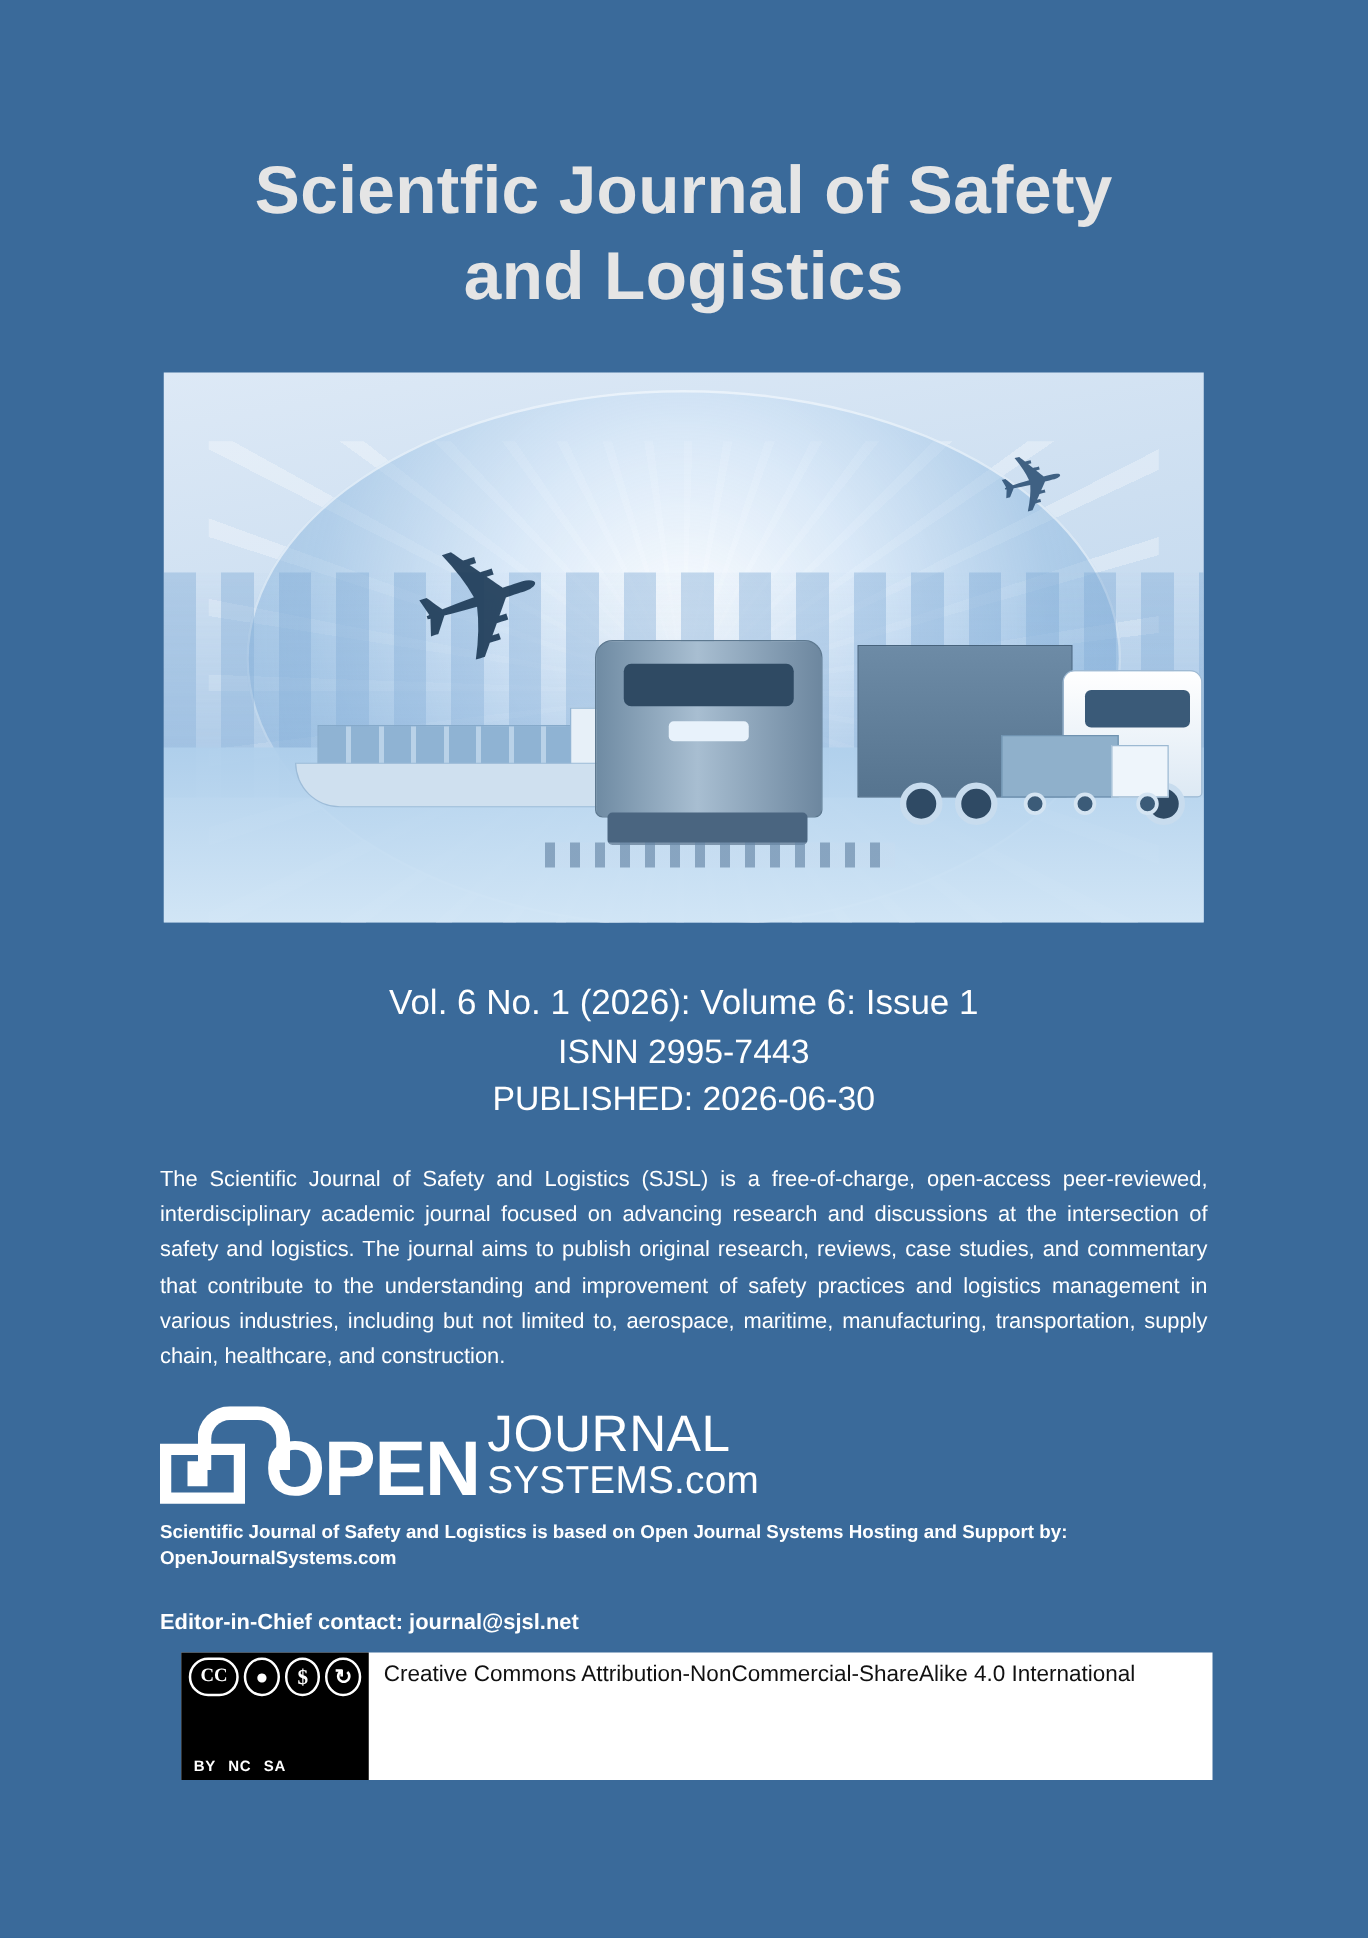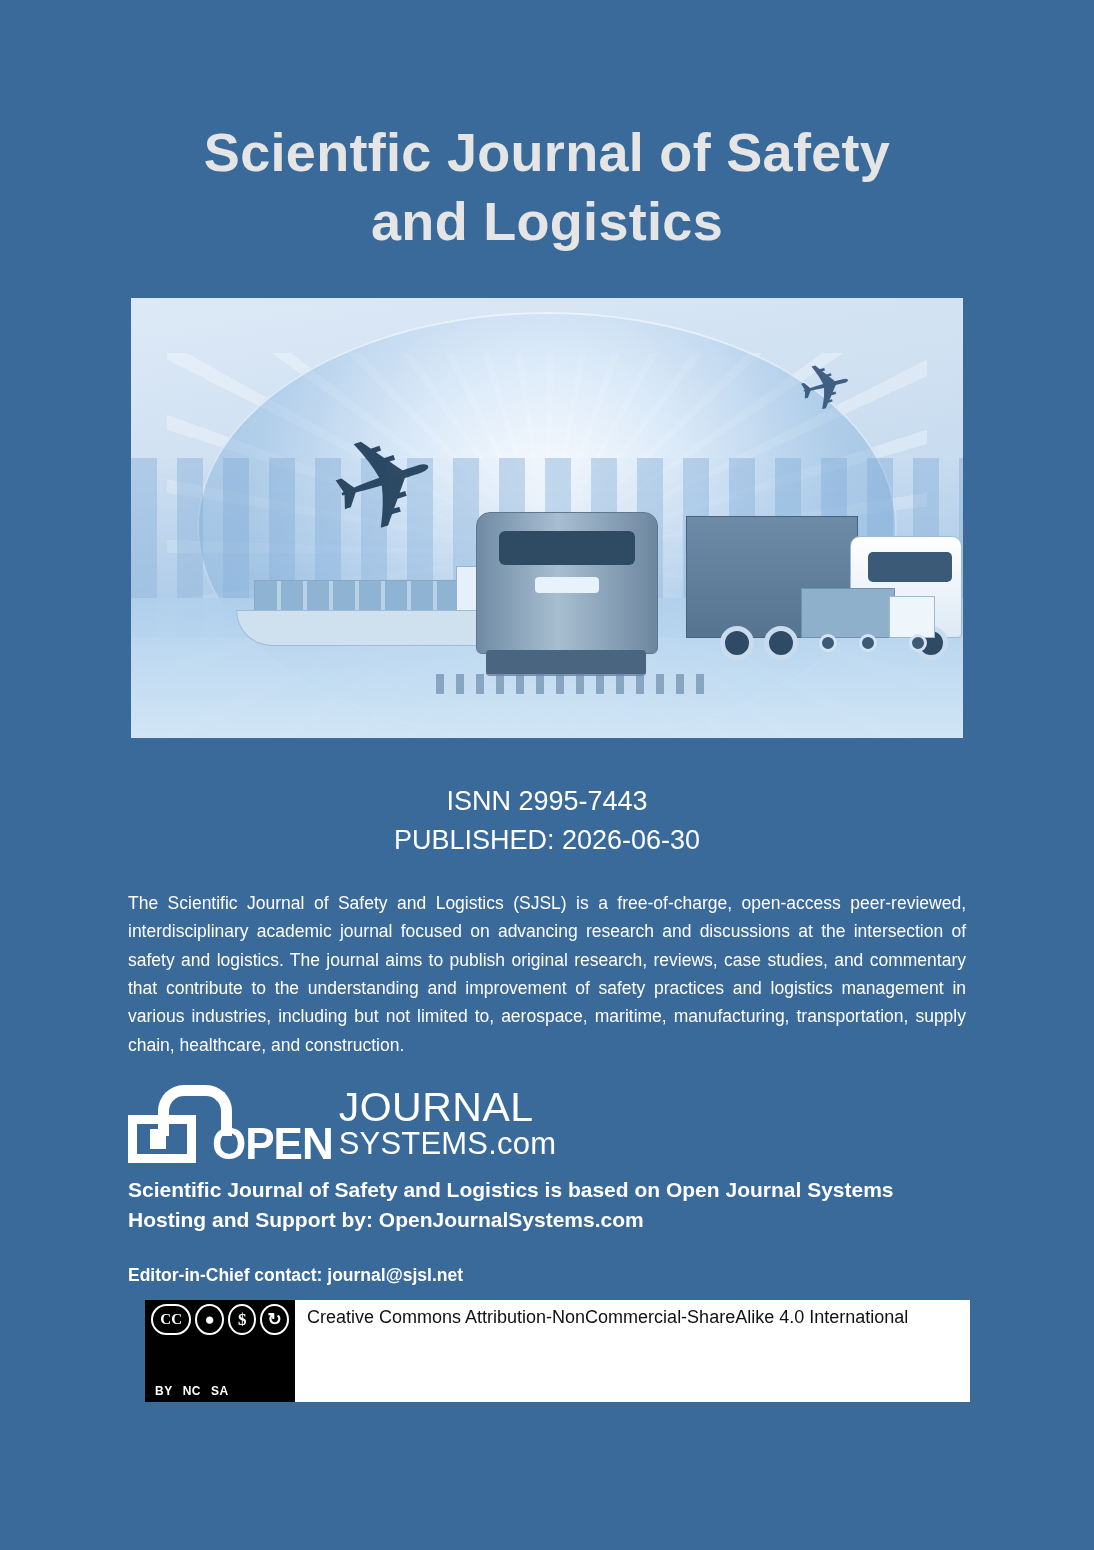--- a/index.html
+++ b/index.html
@@ -352,42 +352,42 @@
   }
   .ojs-lock .keyhole {
     position: absolute;
     left: 22px;
     bottom: 14px;
     width: 16px;
     height: 20px;
     background: #ffffff;
   }
   .ojs-open {
-    font-size: 44px;
+    font-size: 62px;
     font-weight: bold;
     letter-spacing: -1px;
     line-height: 0.86;
     margin-left: -8px;
   }
   .ojs-right {
     margin-left: 6px;
     line-height: 1.0;
     padding-bottom: 4px;
   }
   .ojs-journal {
     font-size: 41px;
     letter-spacing: 0.5px;
   }
   .ojs-systems {
     font-size: 31px;
     letter-spacing: 0.2px;
   }
   .ojs-caption {
     margin: 4px 128px 12px 128px;
-    font-size: 21px;
+    font-size: 15px;
     font-weight: bold;
     line-height: 1.45;
   }
   
   .contact {
     margin: 26px 128px 0 128px;
     font-size: 17.5px;
     font-weight: bold;
     line-height: 1.5;
   }
@@ -499,20 +499,21 @@
     <div class="truck2">
       <div class="box"></div>
       <div class="cab2"></div>
       <div class="wheel2" style="left:18px"></div>
       <div class="wheel2" style="left:58px"></div>
       <div class="wheel2" style="right:14px"></div>
     </div>
   </div>
 
   <div class="issue-info">
+    <div class="issue-line first">Vol. 6 No. 1 (2026): Volume 6: Issue 1</div>
     <div class="issue-line">ISNN 2995-7443</div>
     <div class="issue-line">PUBLISHED: 2026-06-30</div>
   </div>
 
   <div class="abstract">The Scientific Journal of Safety and Logistics (SJSL) is a free-of-charge, open-access peer-reviewed, interdisciplinary academic journal focused on advancing research and discussions at the intersection of safety and logistics. The journal aims to publish original research, reviews, case studies, and commentary that contribute to the understanding and improvement of safety practices and logistics management in various industries, including but not limited to, aerospace, maritime, manufacturing, transportation, supply chain, healthcare, and construction.</div>
 
   <div class="ojs-block">
     <div class="ojs-logo">
       <div class="ojs-lock">
         <div class="shackle"></div>

